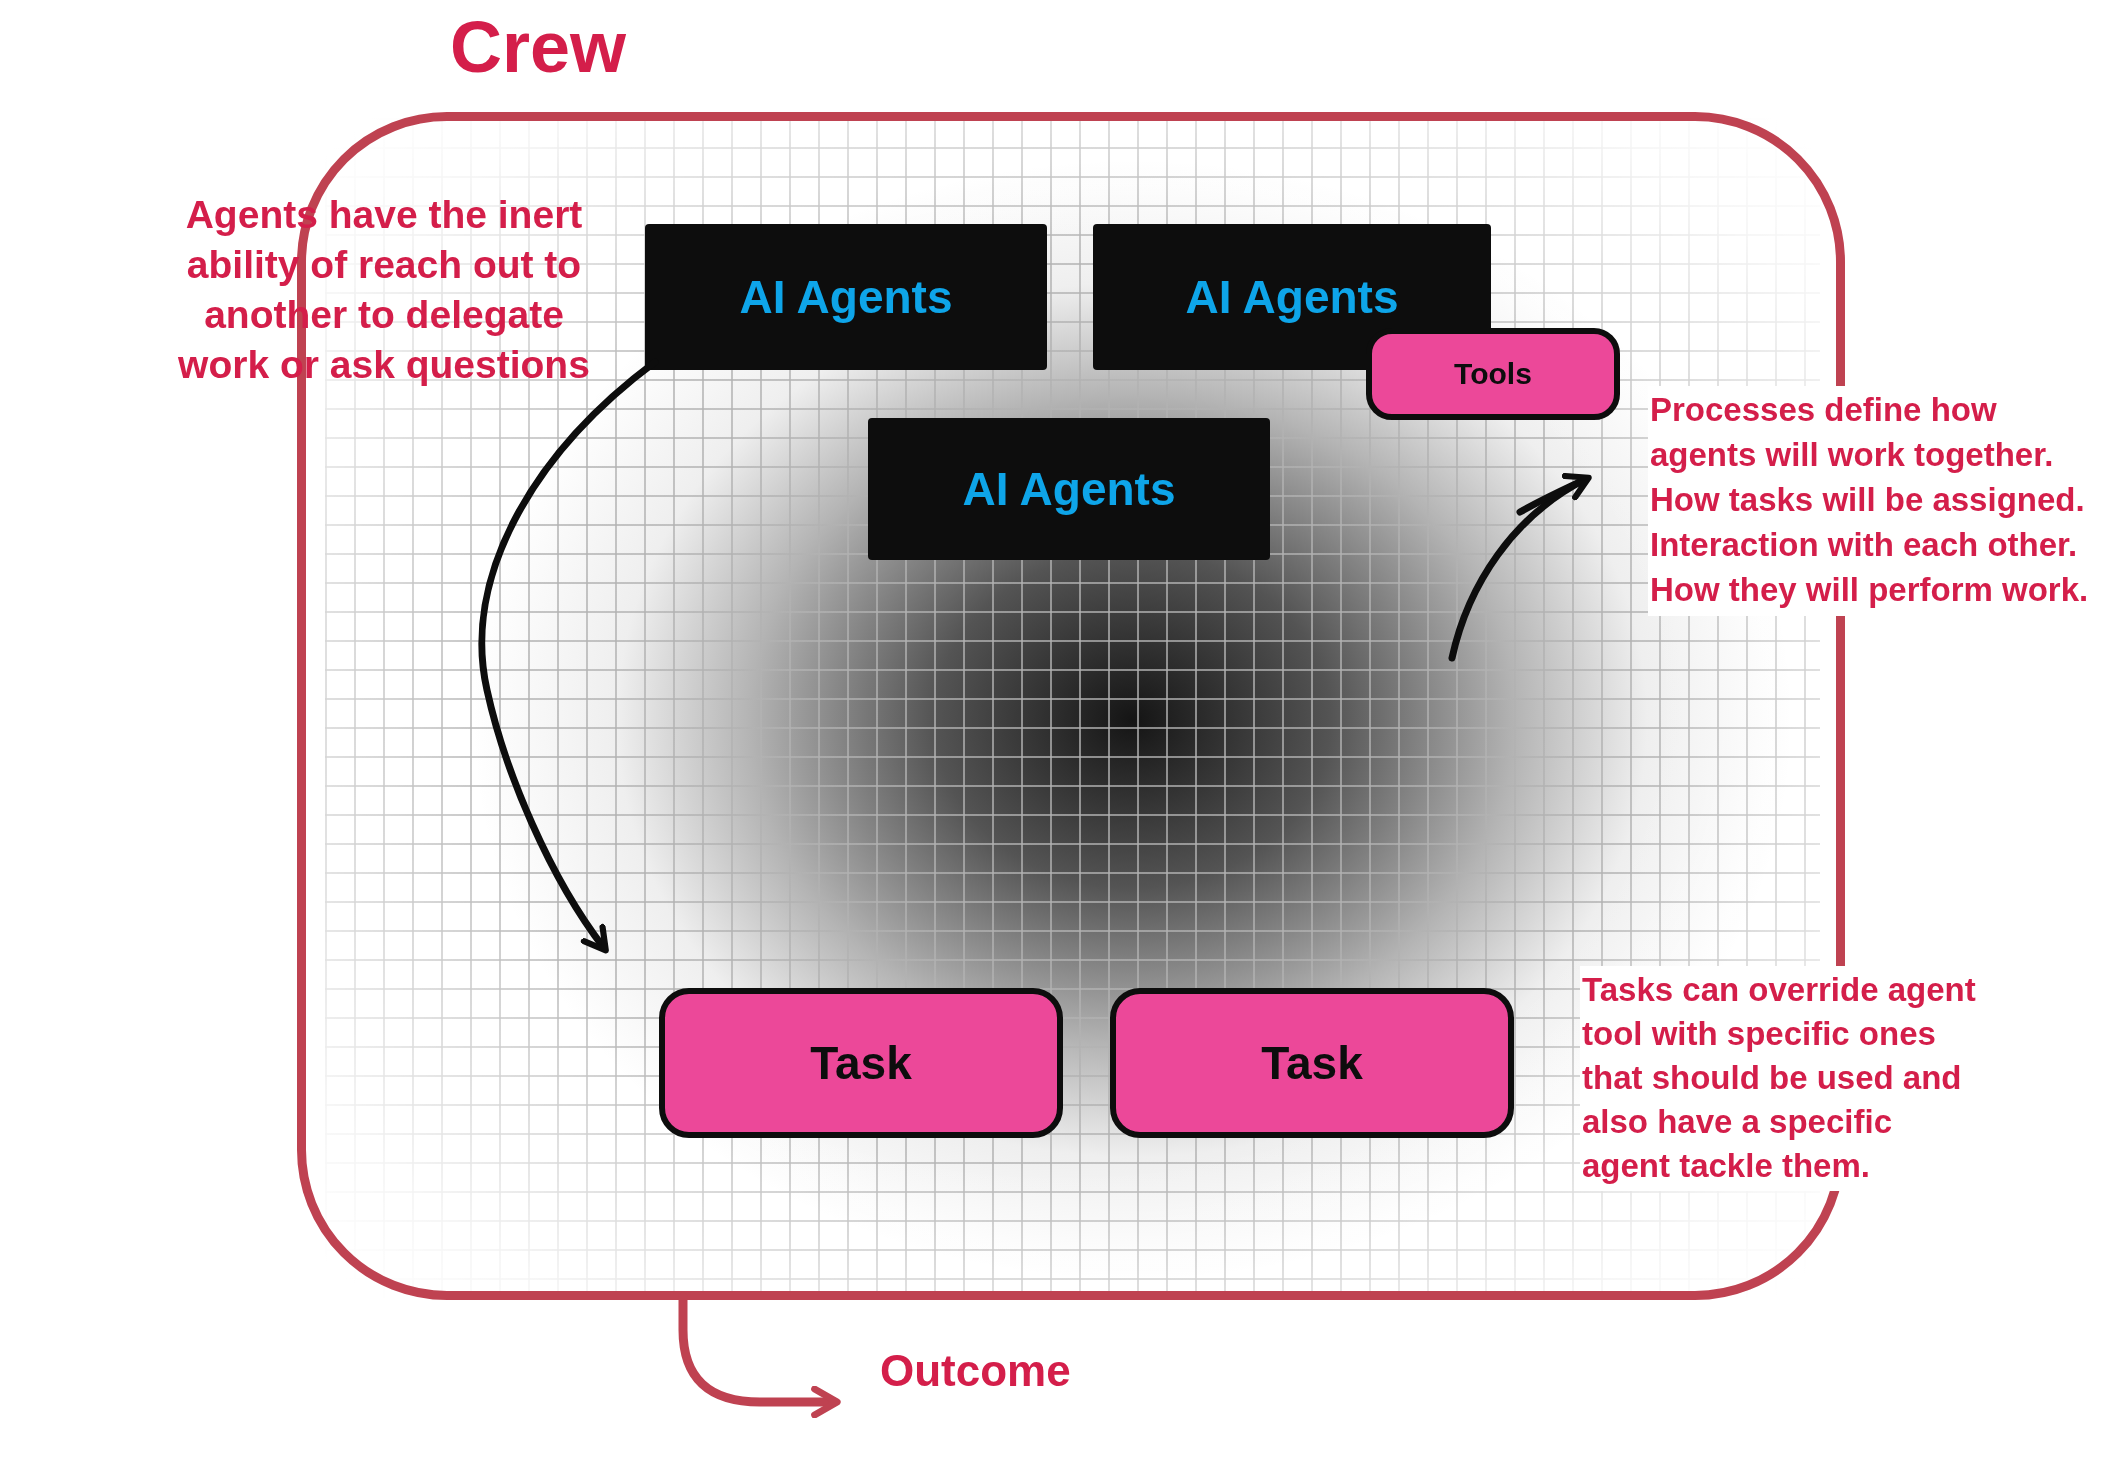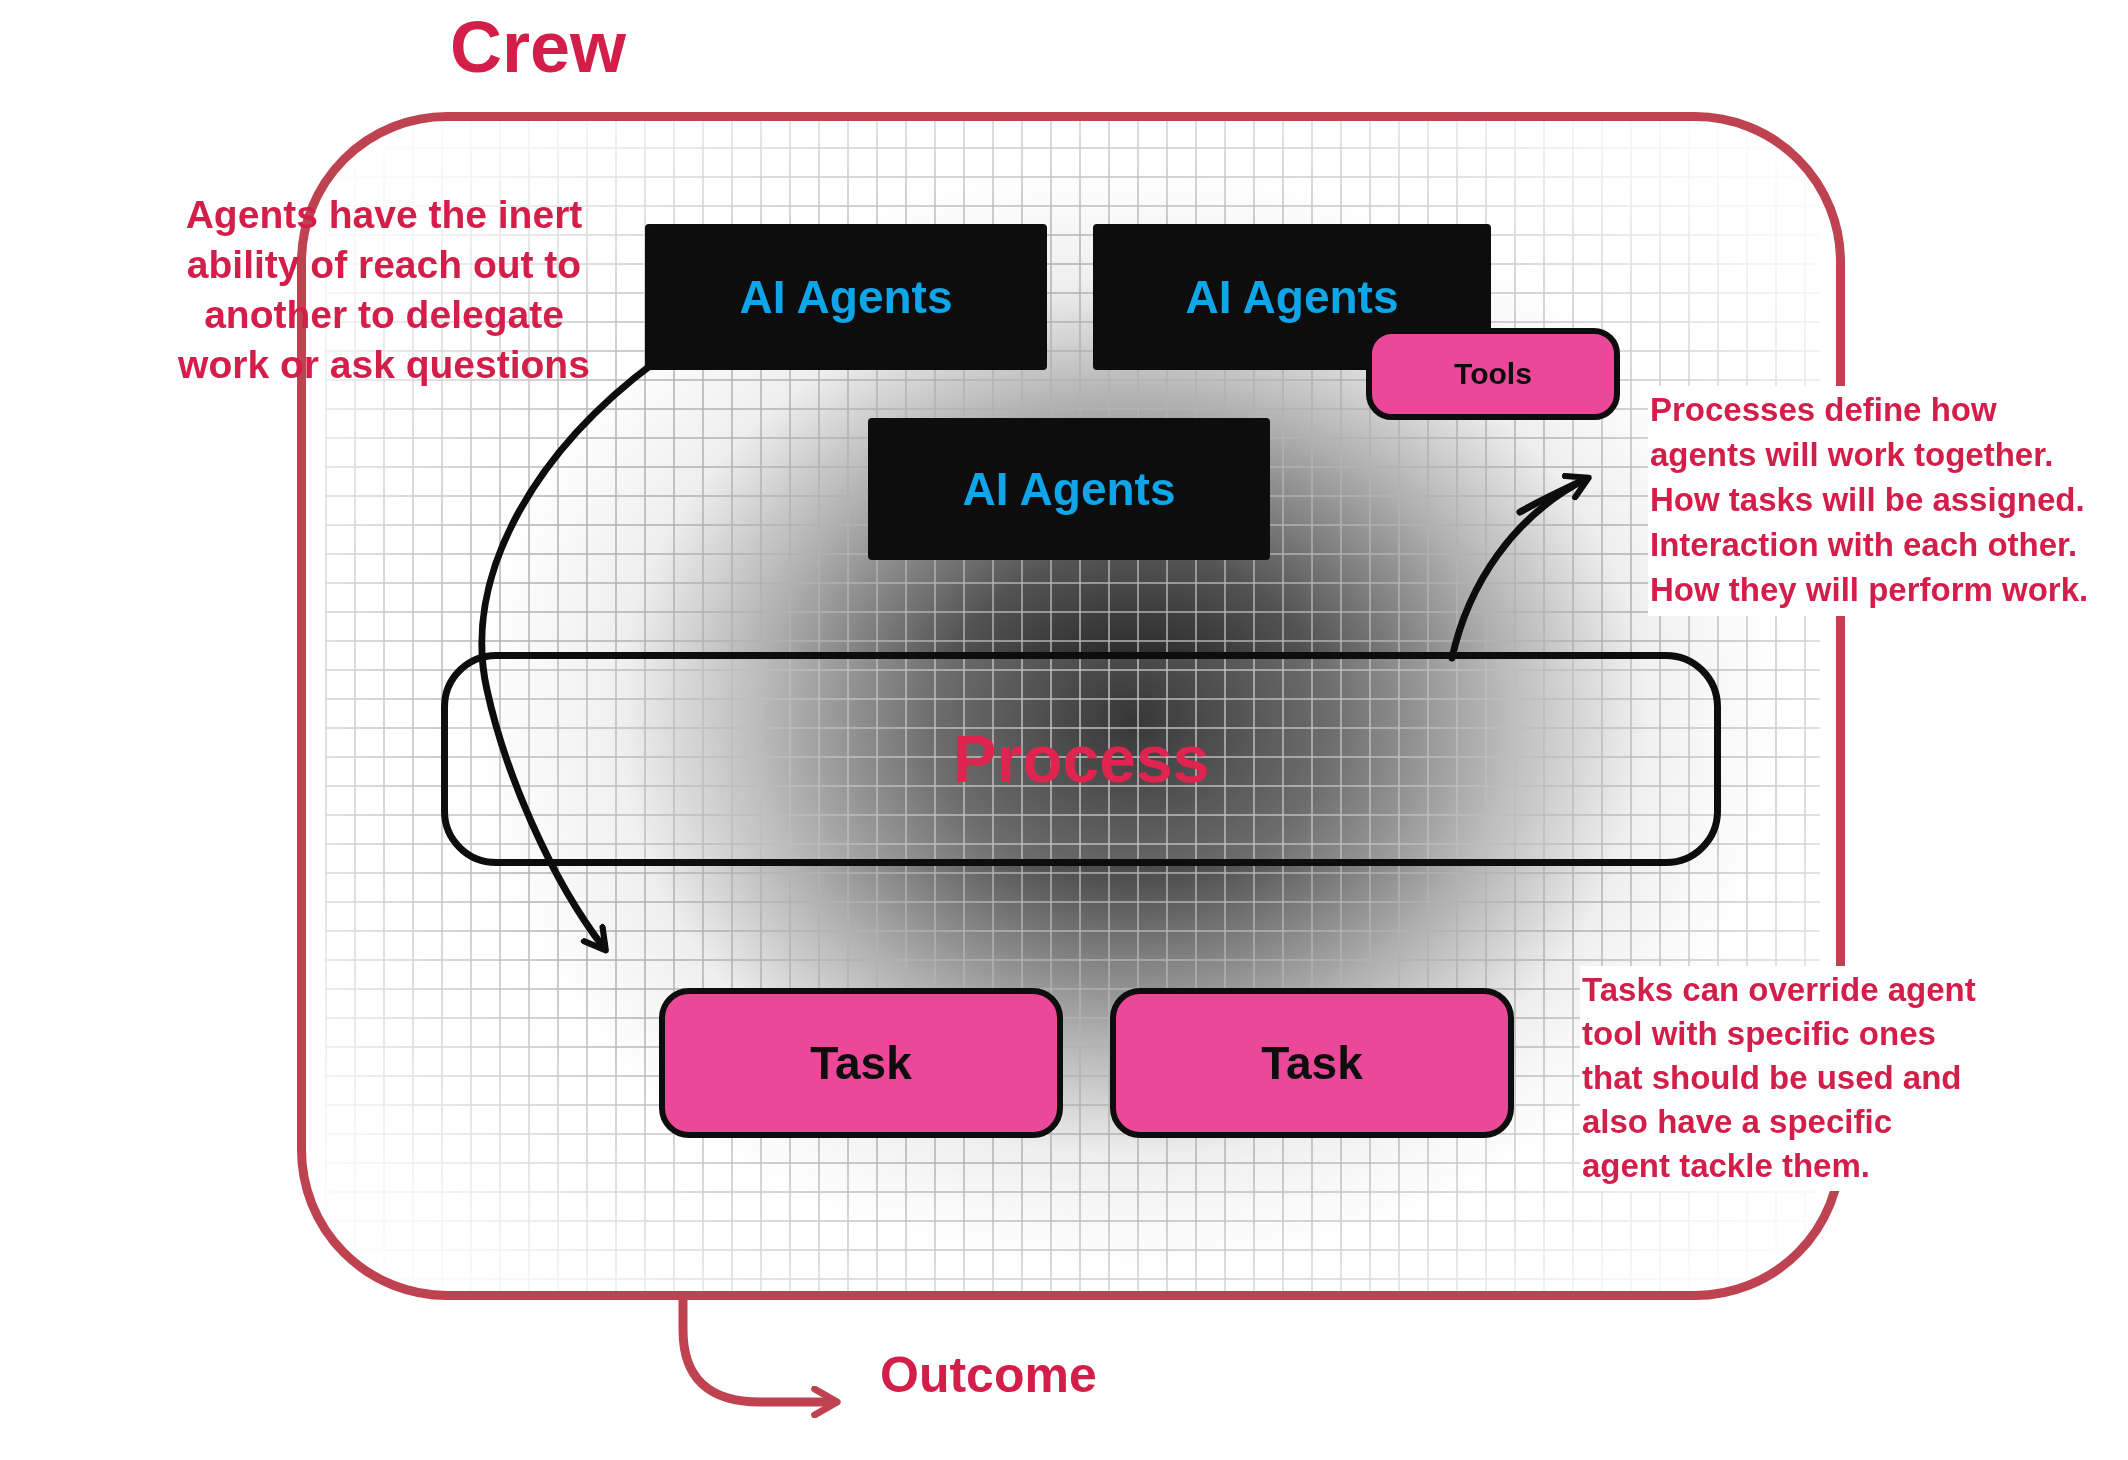--- a/index.html
+++ b/index.html
@@ -77,21 +77,21 @@
     text-align:left; font-size:33px; line-height:1.36;
     background:#ffffff; padding:2px 0 4px 2px;
   }
   .ann-right-bottom {
     left:1580px; top:966px; width:452px;
     text-align:left; font-size:33px; line-height:1.33;
     background:#ffffff; padding:2px 0 4px 2px;
   }
   .outcome-label {
     position:absolute; left:880px; top:1346px;
-    font-size:50px; font-weight:800; color:#d41e4a;
+    font-size:44px; font-weight:800; color:#d41e4a;
     z-index:6;
   }
   .arrow-layer {
     position:absolute; left:0; top:0; width:2128px; height:1460px;
     z-index:8; pointer-events:none;
   }
 </style>
 </head>
 <body>
 
@@ -110,23 +110,20 @@
   <div class="node node-black agent-2">
     <span>AI Agents</span>
   </div>
   <div class="node node-white tools">
     <span>Tools</span>
   </div>
   <div class="node node-black agent-3">
     <span>AI Agents</span>
   </div>
 
-  <div class="process">
-    <span class="process-label">Process</span>
-  </div>
 
   <div class="node node-white task-1">
     <span>Task</span>
   </div>
   <div class="node node-white task-2">
     <span>Task</span>
   </div>
 
   <div class="annotation ann-left">Agents have the inert
 ability of reach out to

